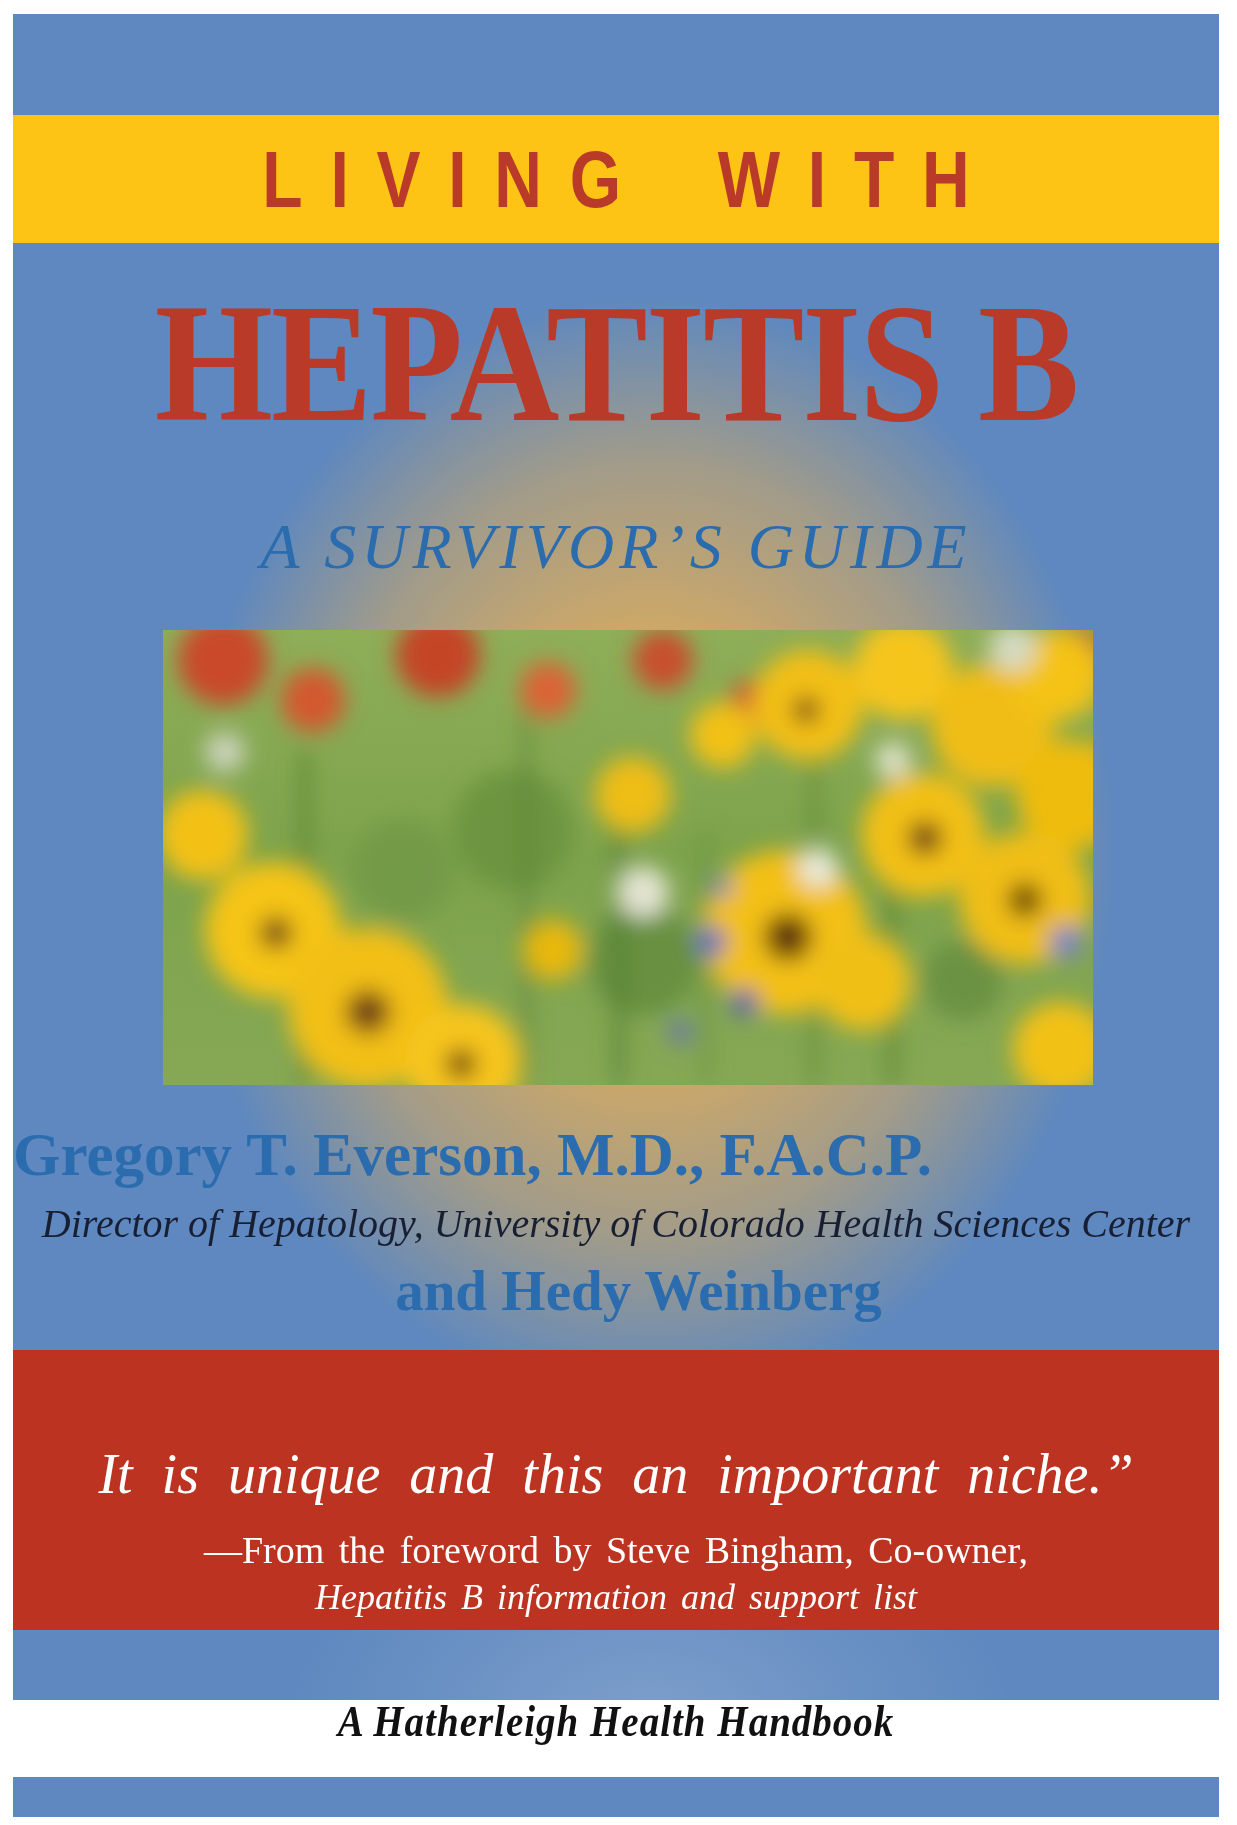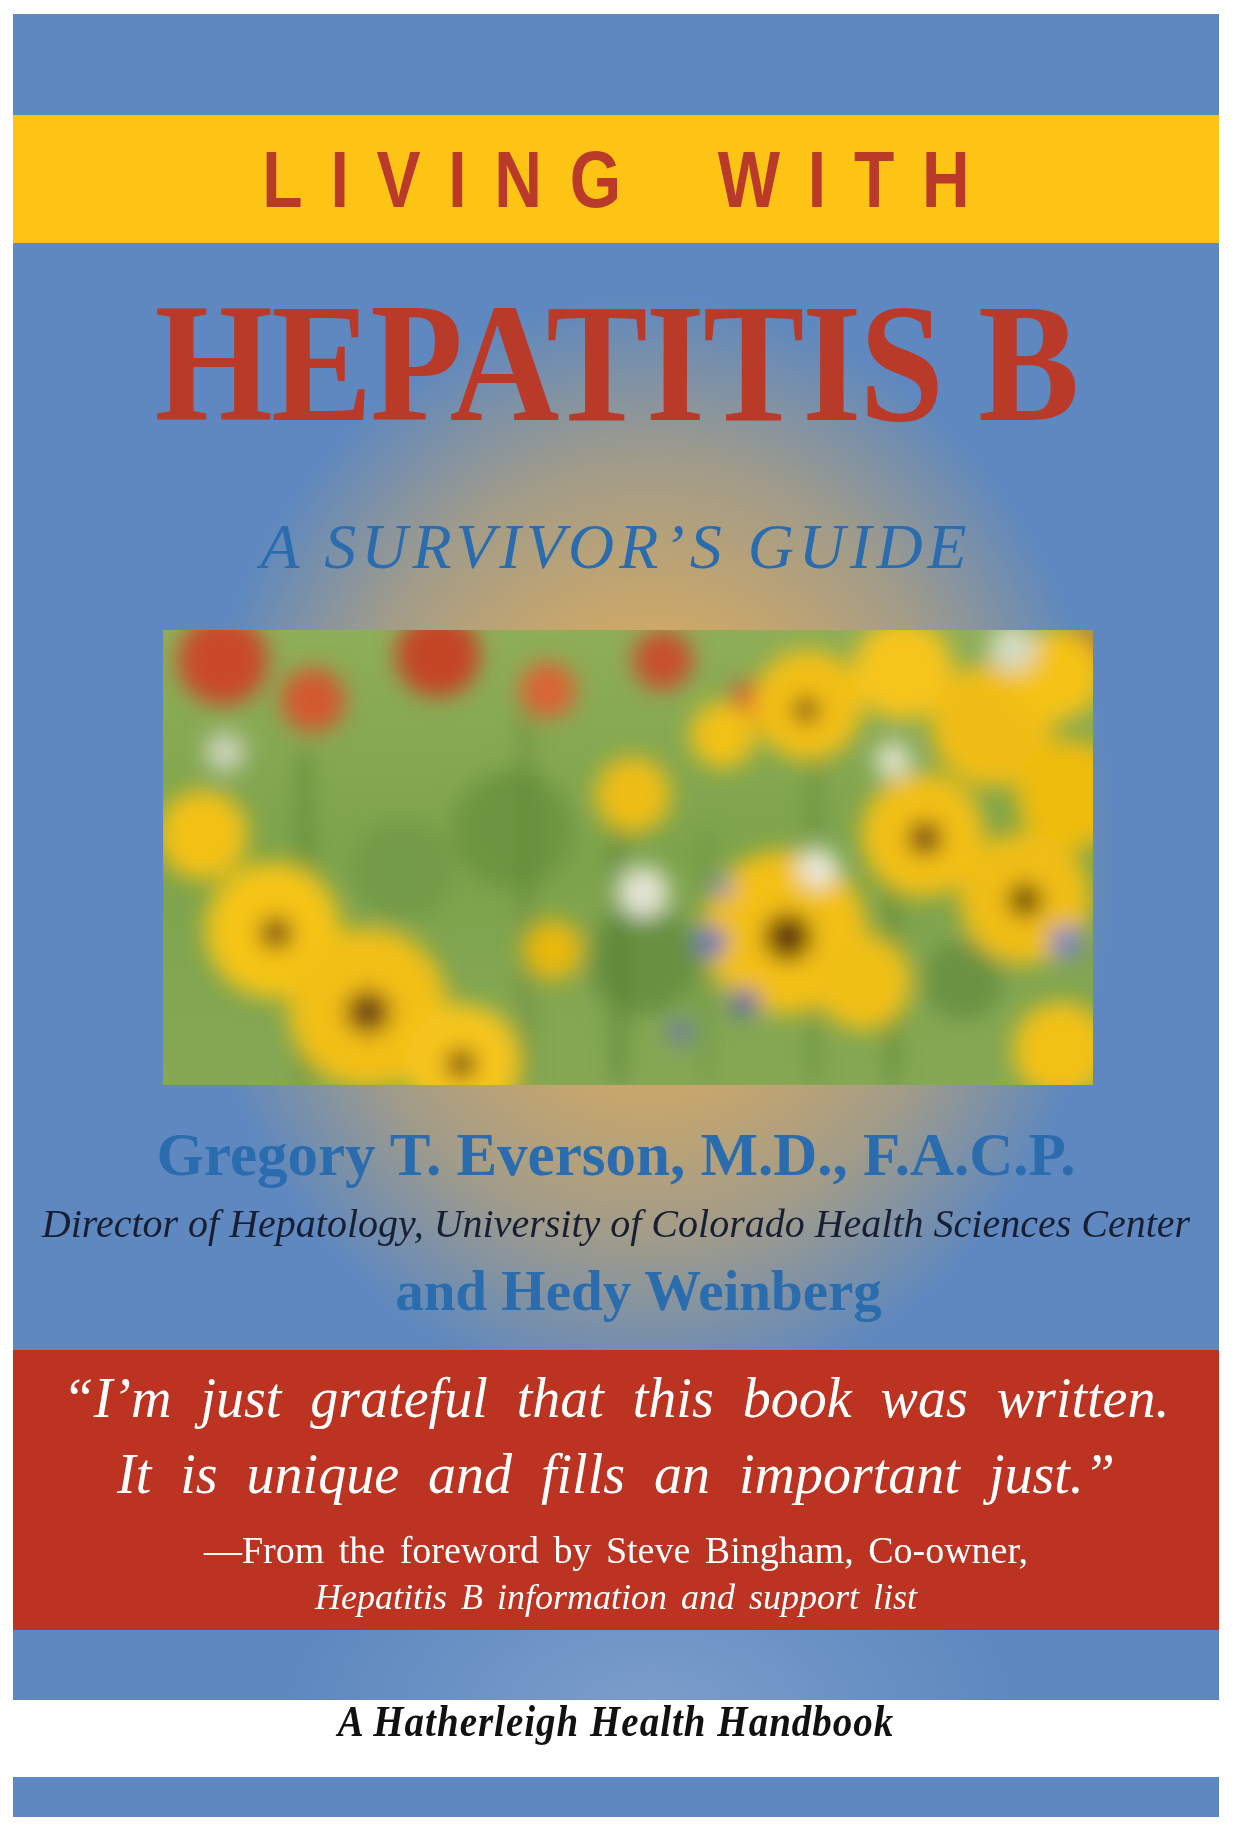--- a/index.html
+++ b/index.html
@@ -42,21 +42,21 @@
   .book-subtitle{
     position:absolute;top:498px;left:0;right:0;text-align:center;
     color:var(--text-blue,#2a6cae);
     font-style:italic;font-size:64px;line-height:1.1;
     letter-spacing:5px;white-space:nowrap;
   }
   .photo{
     position:absolute;left:150px;top:616px;width:930px;height:455px;display:block;
   }
   .author-name{
-    position:absolute;top:1106px;left:0;right:0;text-align:center;
+    position:absolute;top:1106px;left:0;right:0;
     color:var(--text-blue,#2a6cae);font-weight:bold;font-size:61px;white-space:nowrap;
   }
   .author-credentials{
     position:absolute;top:1186px;left:0;right:0;text-align:center;
     color:var(--text-dark-navy,#181f33);font-style:italic;font-size:40px;white-space:nowrap;
   }
   .coauthor-name{
     position:absolute;top:1244px;left:0;right:0;text-align:center;
     color:var(--text-blue,#2a6cae);font-weight:bold;font-size:57px;white-space:nowrap;padding-left:45px;
   }
@@ -160,22 +160,21 @@
     </g>
   </svg>
 
   <div class="author-name">Gregory T. Everson, M.D., F.A.C.P.</div>
 
   <div class="author-credentials">Director of Hepatology, University of Colorado Health Sciences Center</div>
 
   <div class="coauthor-name">and Hedy Weinberg</div>
 
   <div class="band quote-band">
-    <div class="quote-l1">“I’m just grateful that this book was written.</div>
-    <div class="quote-l2">It is unique and fills an important just.”</div>
+    <div class="quote-l2">It is unique and this an important niche.”</div>
     <div class="quote-l3">—From the foreword by Steve Bingham, Co-owner,</div>
     <div class="quote-l4">Hepatitis B information and support list</div>
   </div>
 
   <div class="band publisher-band">
     <div class="publisher-line">A Hatherleigh Health Handbook</div>
   </div>
 
   <div class="band bottom-blue"></div>
 

